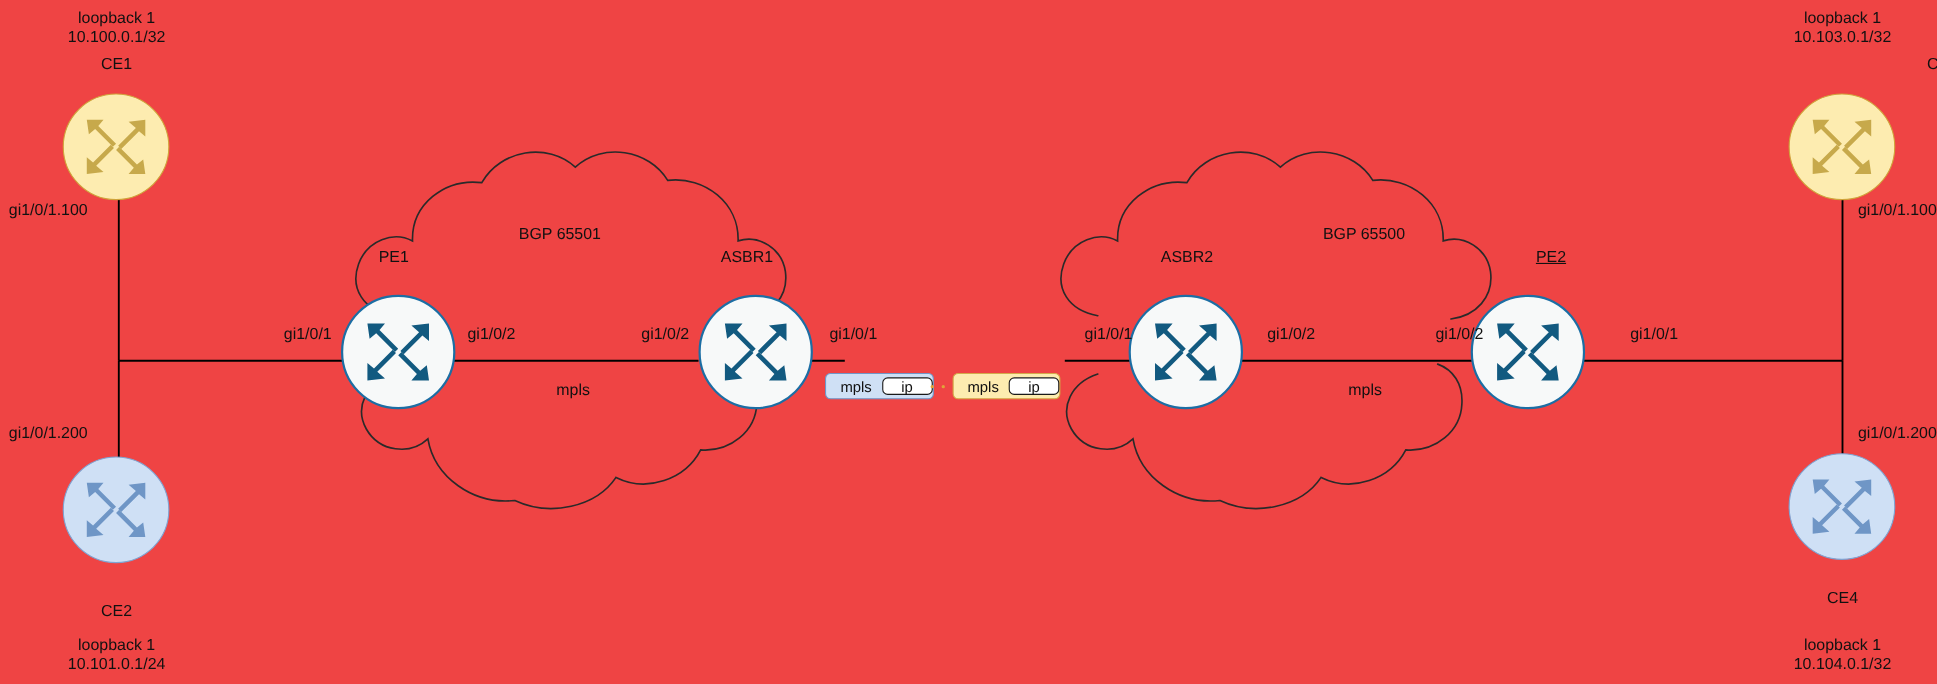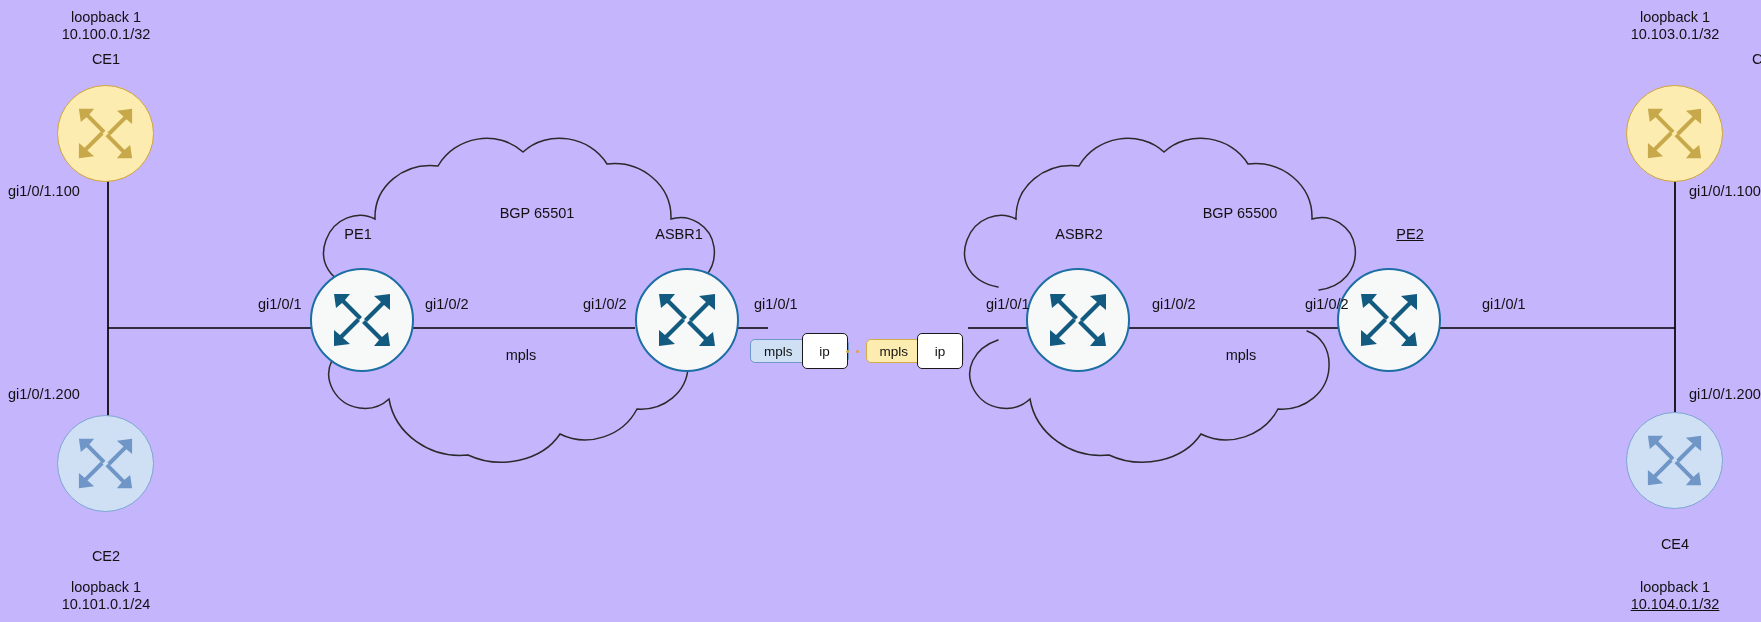--- a/index.html
+++ b/index.html
@@ -9,21 +9,21 @@
     background: #ffffff;
   }
   body {
     font-family: "Liberation Sans", sans-serif;
     color: #000000;
   }
   #canvas {
     position: relative;
     width: 1761px;
     height: 622px;
-    background: #c4b5fd;
+    background: #ef4444;
     overflow: hidden;
   }
   #wires {
     position: absolute;
     left: 0;
     top: 0;
     width: 1761px;
     height: 622px;
   }
   .node {
@@ -70,21 +70,21 @@
   .chip-yellow { background: #fdecb0; border: 1.4px solid #d3ab49; }
   .chip-label {
     font-size: 13.5px;
     padding: 0 11px 0 13px;
     color: #111;
   }
   .chip-inner {
     background: #ffffff;
     border: 1.4px solid #1a1a1a;
     border-radius: 5px;
-    height: 36px;
+    height: 16px;
     display: flex;
     align-items: center;
     justify-content: center;
     min-width: 46px;
     font-size: 13.5px;
     margin-left: -2px;
     padding: 0 8px;
     box-sizing: border-box;
     color: #111;
   }
@@ -207,21 +207,21 @@
         <path d="M22 76 L22 60 L28 65 L45 48 L48 51 L31 68 L38 74 Z"></path>
         <path d="M78 76 L62 76 L67 70 L50 53 L53 50 L70 67 L76 62 Z"></path>
       </g>
     </svg>
   </div>
   <div class="lbl center" style="left:358px; top:225px;">PE1</div>
   <div class="lbl" style="left:258px; top:295px;">gi1/0/1</div>
   <div class="lbl" style="left:425px; top:295px;">gi1/0/2</div>
   <div class="lbl center" style="left:521px; top:346px;">mpls</div>
 
-  <div class="lbl center" style="left:537px; top:204px;">BGP 65501</div>
+  <div class="lbl center" style="left:509px; top:204px;">BGP 65501</div>
 
   <div class="node node-router" style="left:635px; top:268px; width:104px; height:104px;">
     <svg viewBox="0 0 100 100">
       <g fill="#125a80">
         <path d="M22 24 L38 24 L33 30 L50 47 L47 50 L30 33 L24 38 Z"></path>
         <path d="M78 24 L78 40 L72 35 L55 52 L52 49 L69 32 L62 26 Z"></path>
         <path d="M22 76 L22 60 L28 65 L45 48 L48 51 L31 68 L38 74 Z"></path>
         <path d="M78 76 L62 76 L67 70 L50 53 L53 50 L70 67 L76 62 Z"></path>
       </g>
     </svg>
@@ -295,15 +295,15 @@
         <path d="M22 24 L38 24 L33 30 L50 47 L47 50 L30 33 L24 38 Z"></path>
         <path d="M78 24 L78 40 L72 35 L55 52 L52 49 L69 32 L62 26 Z"></path>
         <path d="M22 76 L22 60 L28 65 L45 48 L48 51 L31 68 L38 74 Z"></path>
         <path d="M78 76 L62 76 L67 70 L50 53 L53 50 L70 67 L76 62 Z"></path>
       </g>
     </svg>
   </div>
   <div class="lbl" style="left:1689px; top:385px;">gi1/0/1.200</div>
   <div class="lbl center" style="left:1675px; top:535px;">CE4</div>
   <div class="lbl center" style="left:1675px; top:578px;">loopback 1</div>
-  <div class="lbl center" style="left:1675px; top:595px;text-decoration:underline;">10.104.0.1/32</div>
+  <div class="lbl center" style="left:1675px; top:595px;">10.104.0.1/32</div>
 
 </div>
 
 </body></html>

